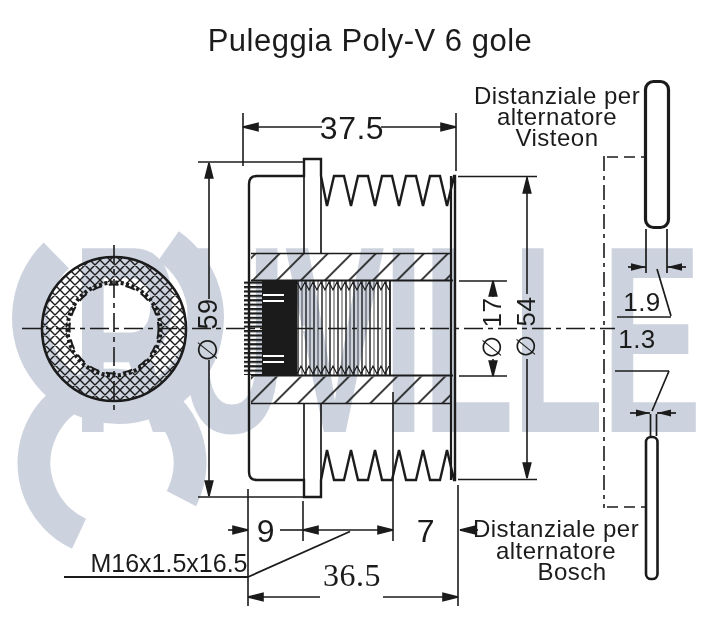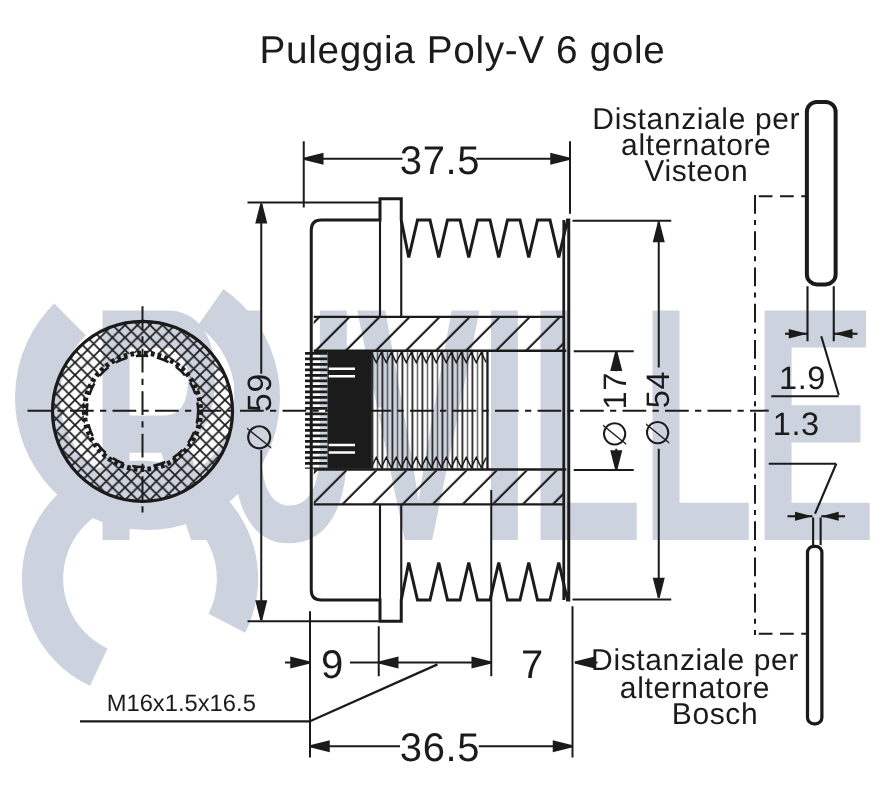--- a/index.html
+++ b/index.html
@@ -211,23 +211,23 @@
 <div class="t dim rot" style="left:208px;top:330px;font-size:27px;">∅ 59</div>
 
 <div class="t dim-sm rot" style="left:492px;top:328px;">∅ 17</div>
 
 <div class="t dim-sm rot" style="left:526px;top:327px;">∅ 54</div>
 
 <div class="t dim" style="left:266px;top:531px;">9</div>
 
 <div class="t dim" style="left:426px;top:531px;">7</div>
 
-<div class="t dim" style="left:352px;top:598px;">36.5</div>
-
-<div class="t" style="left:145px;top:563px;font-size:19px;">M16x1.5x16.5</div>
+<div class="t dim" style="left:352px;top:575px;font-family:Liberation Serif, serif;">36.5</div>
+
+<div class="t" style="left:169px;top:563px;font-size:25px;">M16x1.5x16.5</div>
 
 <div class="t dim-sm" style="left:642px;top:302px;">1.9</div>
 
 <div class="t dim-sm" style="left:637px;top:339px;">1.3</div>
 
 <div class="t note" style="left:557px;top:96px;">Distanziale per</div>
 <div class="t note" style="left:557px;top:117px;">alternatore</div>
 <div class="t note" style="left:557px;top:138px;text-align:center;">Visteon</div>
 
 <div class="t note" style="left:556px;top:529px;">Distanziale per</div>

